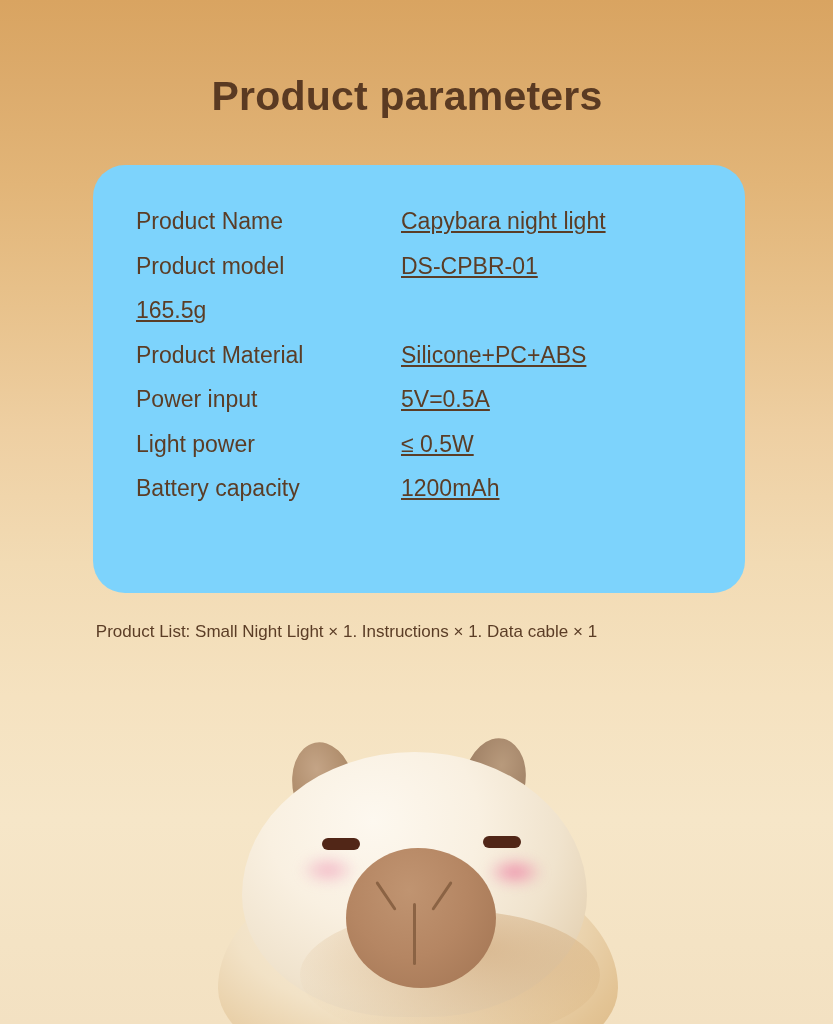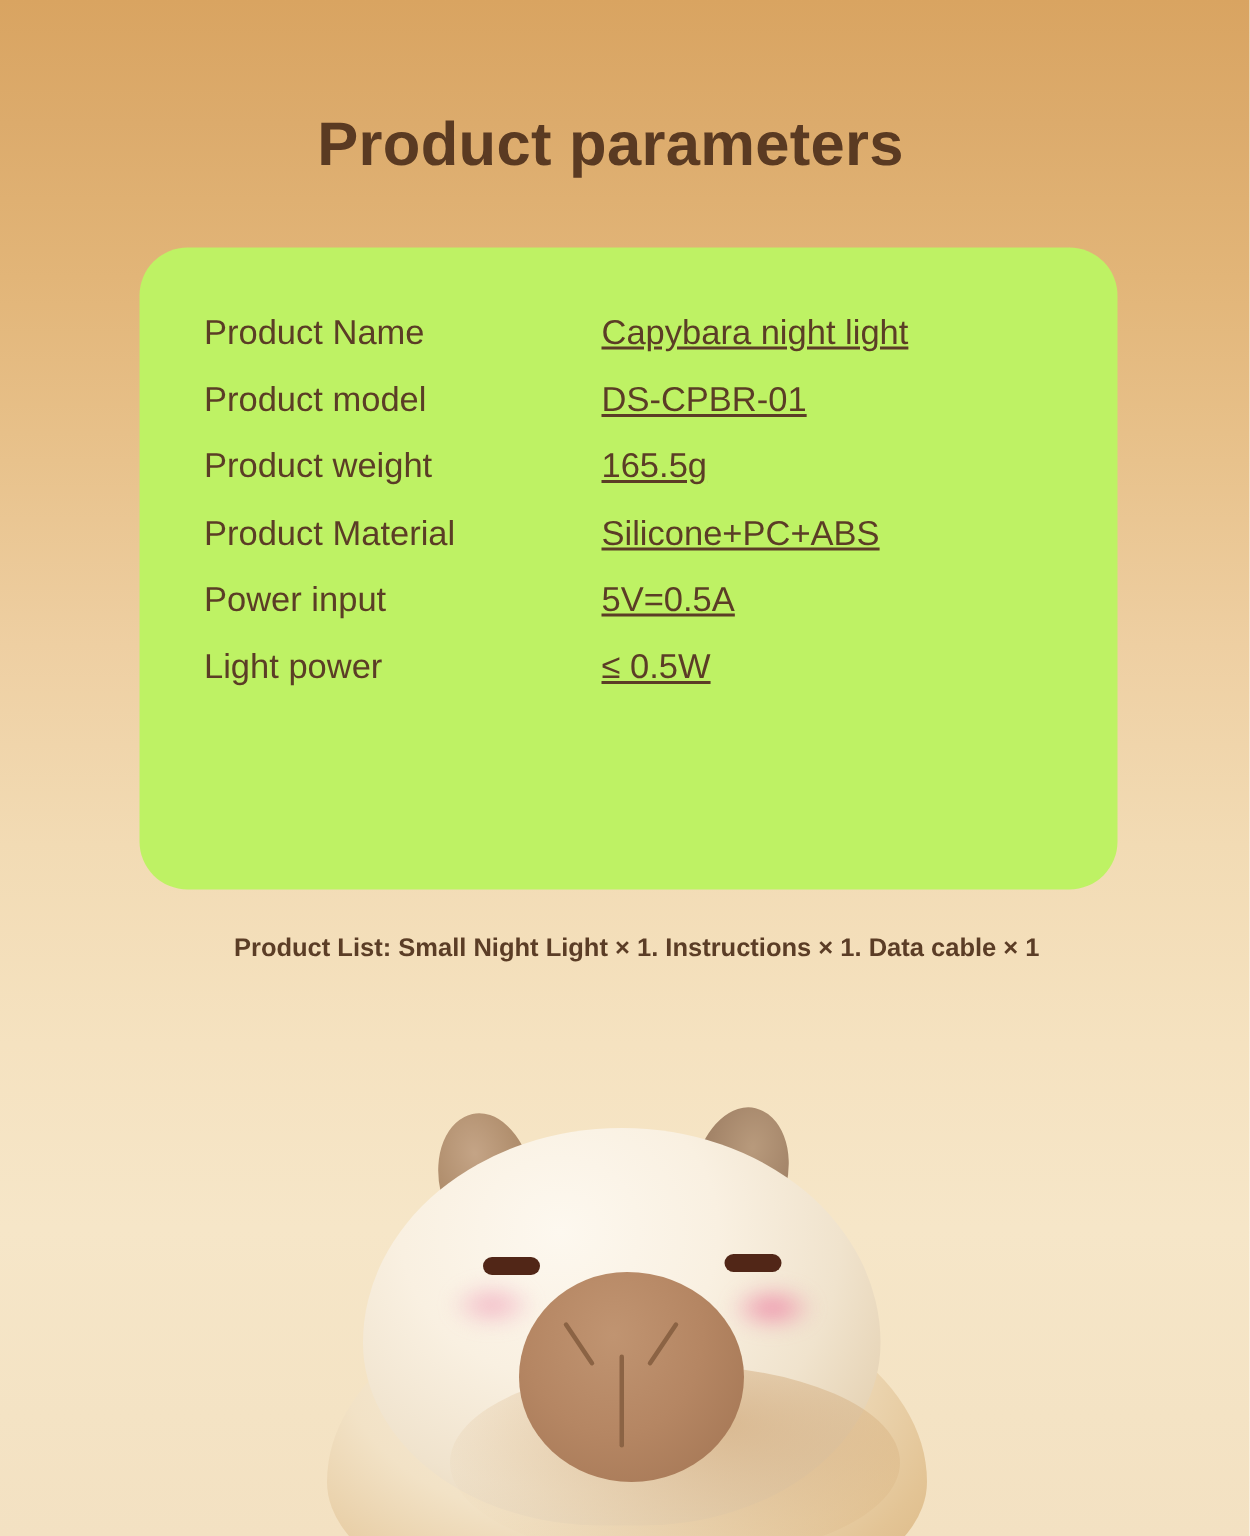--- a/index.html
+++ b/index.html
@@ -14,30 +14,30 @@
 
   
   .title{
     position:absolute;left:0;top:73px;width:814px;text-align:center;
     font-size:41px;font-weight:bold;color:#5a3a22;letter-spacing:.2px;
   }
 
   
   .card{
     position:absolute;left:93px;top:165px;width:652px;height:428px;
-    background:#bef264;border-radius:32px;
+    background:#7dd3fc;border-radius:32px;
   }
   .rows{position:absolute;left:43px;top:44px;}
   .row{height:44.5px;display:flex;align-items:flex-start;}
   .row .lbl{width:265px;font-size:23px;color:#5b3d26;line-height:1.05;}
   .row .val{font-size:23px;color:#5b3d26;line-height:1.05;text-decoration:underline;}
 
   .footer{
-    position:absolute;left:0;top:622px;width:693px;text-align:right;
-    font-size:17px;color:#5b3d26;font-weight:bold;
+    position:absolute;left:0;top:622px;width:693px;text-align:center;
+    font-size:17px;color:#5b3d26;
   }
 
   
   .capy{position:absolute;left:0;top:660px;width:833px;height:364px;overflow:hidden;}
 
   .body{
     position:absolute;left:218px;top:196px;width:400px;height:220px;
     background:radial-gradient(ellipse at 40% 20%,#f8efe0 0%,#f2e2c6 45%,#e3c495 78%,#d9b37e 100%);
     border-radius:50% 50% 42% 42%/60% 60% 40% 40%;
   }
@@ -97,40 +97,43 @@
       <div class="lbl">Product Name</div>
       <div class="val">Capybara night light</div>
     </div>
 
     <div class="row">
       <div class="lbl">Product model</div>
       <div class="val">DS-CPBR-01</div>
     </div>
 
     <div class="row">
-      <div class="lbl">Product weight</div>
       <div class="val">165.5g</div>
     </div>
 
 
     <div class="row">
       <div class="lbl">Product Material</div>
       <div class="val">Silicone+PC+ABS</div>
     </div>
 
     <div class="row">
       <div class="lbl">Power input</div>
       <div class="val">5V=0.5A</div>
     </div>
 
     <div class="row">
       <div class="lbl">Light power</div>
       <div class="val">≤ 0.5W</div>
     </div>
 
+    <div class="row">
+      <div class="lbl">Battery capacity</div>
+      <div class="val">1200mAh</div>
+    </div>
 
   </div>
 </div>
 
 <div class="footer">Product List: Small Night Light × 1. Instructions × 1. Data cable × 1</div>
 
 <div class="capy">
   <div class="body"></div>
   <div class="ear ear-l"></div>
   <div class="ear ear-r"></div>

